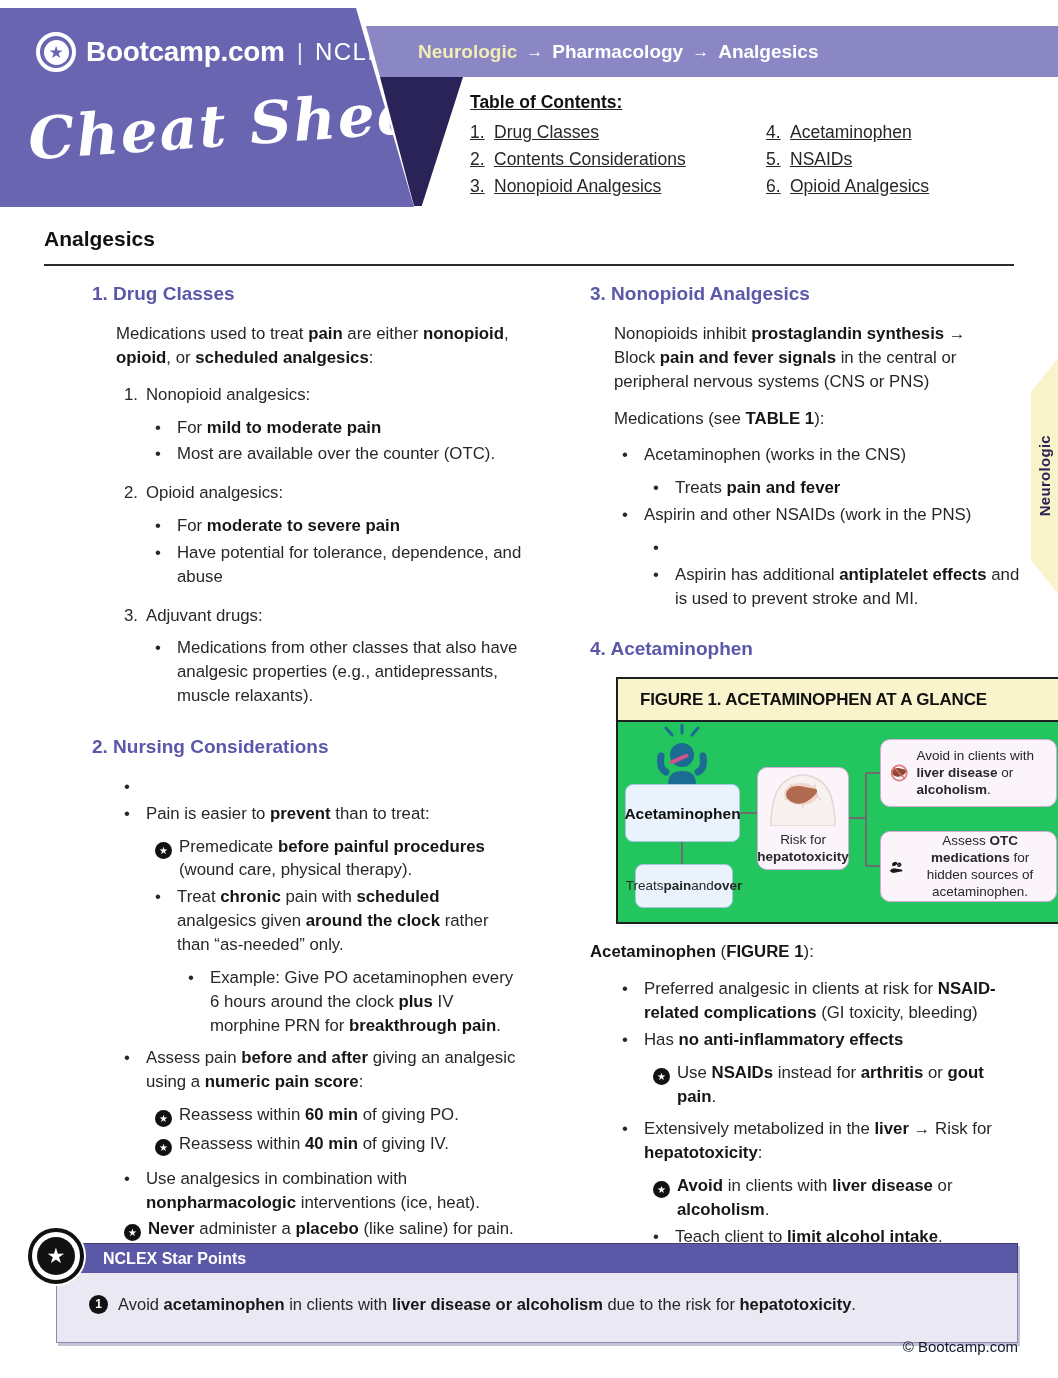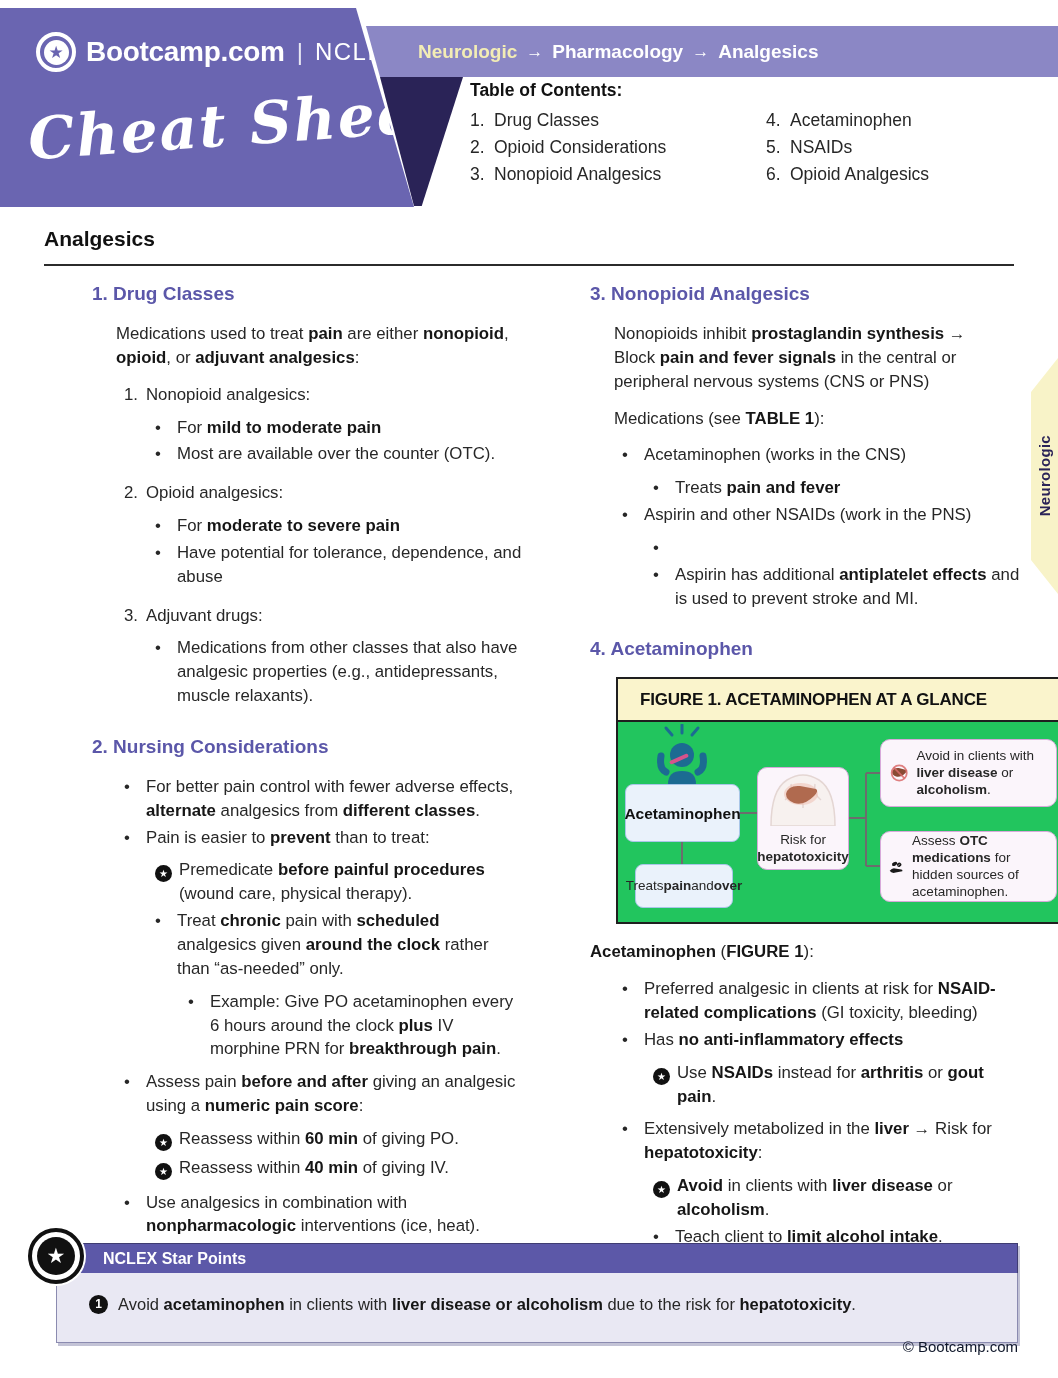--- a/index.html
+++ b/index.html
@@ -35,21 +35,21 @@
     background:#8B87C5; clip-path:polygon(0 0, 100% 0, 100% 100%, 14px 100%);
     display:flex; align-items:center; padding-left:52px;
     font-size:19px; font-weight:bold; color:#fff;
   }
   .crumb-hl { color:#F3EDB5; }
   .crumb-arrow { margin:0 9px; font-weight:600; font-size:17px; }
   .hdr-wedge {
     position:absolute; left:377px; top:77px; width:86px; height:129px;
     background:#2A2357; clip-path:polygon(3px 0, 100% 0, 52% 100%, 43% 100%);
   }
-  .toc { position:absolute; left:470px; top:80px; width:566px; }
+  .toc { position:absolute; left:470px; top:92px; width:566px;text-decoration:underline; }
   .toc-title { font-size:17.5px; font-weight:bold; color:#111; margin-bottom:9px; }
   .toc-cols { display:flex; }
   .toc-col1 { width:296px; }
   .toc .li { padding-left:0 !important; font-size:17.5px; margin-top:0 !important; margin-bottom:6px; }
   .toc .mk { flex:0 0 24px; }
 
   
   .page-title { position:absolute; left:44px; top:227px; font-size:21px; font-weight:bold; color:#111; }
   .title-rule { position:absolute; left:44px; top:264px; width:970px; border-top:2px solid #2b2b2b; }
 
@@ -85,21 +85,21 @@
   .fig-bd { position:relative; height:200px; }
   .fig-bd svg.wires { position:absolute; left:0; top:0; }
   .fnode { position:absolute; display:flex; align-items:center; justify-content:center;
     text-align:center; font-size:13.5px; line-height:1.25; color:#272727; }
   .bluebox { background:#EAF2FB; border:1.5px solid #A9C6E8; border-radius:8px; }
   .pinkbox { background:#FBF5FB; border:1.5px solid #D7A9DA; border-radius:10px;text-align:center; }
   .n-acet { left:7px; top:62px; width:115px; height:58px; font-size:15.5px; font-weight:bold; color:#111; }
   .n-treats { left:17px; top:142px; width:98px; height:44px; }
   .n-risk { left:139px; top:45px; width:92px; height:103px; flex-direction:column; justify-content:flex-start; padding-top:4px; }
   .n-avoid { left:262px; top:17px; width:177px; height:68px; justify-content:flex-start; text-align:left; padding:6px 8px; gap:7px; }
-  .n-assess { left:262px; top:109px; width:177px; height:71px; justify-content:flex-start; text-align:left; padding:6px 8px; gap:7px; }
+  .n-assess { left:262px; top:109px; width:177px; height:71px; justify-content:flex-start; text-align:center; padding:6px 8px; gap:7px; }
   .person-icon { position:absolute; left:38px; top:2px; }
   .fig-label { margin:0 0 13px 0; font-size:16.8px; }
 
   
   .side-tab {
     position:absolute; right:0; top:358px; width:27px; height:236px;
     background:#F8F3C8; clip-path:polygon(0 34px, 100% 0, 100% 100%, 0 202px);
     display:flex; align-items:center; justify-content:center;
   }
   .side-tab span {
@@ -153,21 +153,21 @@
   <div class="toc">
     <div class="toc-title">Table of Contents:</div>
     <div class="toc-cols">
       <div class="toc-col1">
           <div class="li l1">
             <span class="mk">1.</span>
             <span class="tx">Drug Classes</span>
           </div>
           <div class="li l1">
             <span class="mk">2.</span>
-            <span class="tx">Opioid Considerations</span>
+            <span class="tx">Contents Considerations</span>
           </div>
           <div class="li l1">
             <span class="mk">3.</span>
             <span class="tx">Nonopioid Analgesics</span>
           </div>
         </div>
       <div class="toc-col2">
           <div class="li l1">
             <span class="mk">4.</span>
             <span class="tx">Acetaminophen</span>
@@ -183,21 +183,21 @@
         </div>
     </div>
   </div>
 
   <div class="page-title">Analgesics</div>
   <div class="title-rule"></div>
 
   <div class="col col-left">
     <div class="sec">
       <div class="sec-h">1. Drug Classes</div>
-      <div class="para">Medications used to treat <b>pain</b> are either <b>nonopioid</b>, <b>opioid</b>, or <b>adjuvant analgesics</b>:</div>
+      <div class="para">Medications used to treat <b>pain</b> are either <b>nonopioid</b>, <b>opioid</b>, or <b>scheduled analgesics</b>:</div>
       <div class="list">
           <div class="li l1">
             <span class="mk">1.</span>
             <span class="tx">Nonopioid analgesics:</span>
           </div>
           <div class="li l2 g1">
             <span class="mk">•</span>
             <span class="tx">For <b>mild to moderate pain</b></span>
           </div>
           <div class="li l2">
@@ -224,21 +224,20 @@
             <span class="mk">•</span>
             <span class="tx">Medications from other classes that also have analgesic properties (e.g., antidepressants, muscle relaxants).</span>
           </div>
         </div>
     </div>
     <div class="sec">
       <div class="sec-h">2. Nursing Considerations</div>
       <div class="list">
           <div class="li l1">
             <span class="mk">•</span>
-            <span class="tx">For better pain control with fewer adverse effects, <b>alternate</b> analgesics from <b>different classes</b>.</span>
           </div>
           <div class="li l1">
             <span class="mk">•</span>
             <span class="tx">Pain is easier to <b>prevent</b> than to treat:</span>
           </div>
           <div class="li l2 g1">
             <span class="mk star-mk"><span class="star-dot">★</span></span>
             <span class="tx">Premedicate <b>before painful procedures</b> (wound care, physical therapy).</span>
           </div>
           <div class="li l2">

